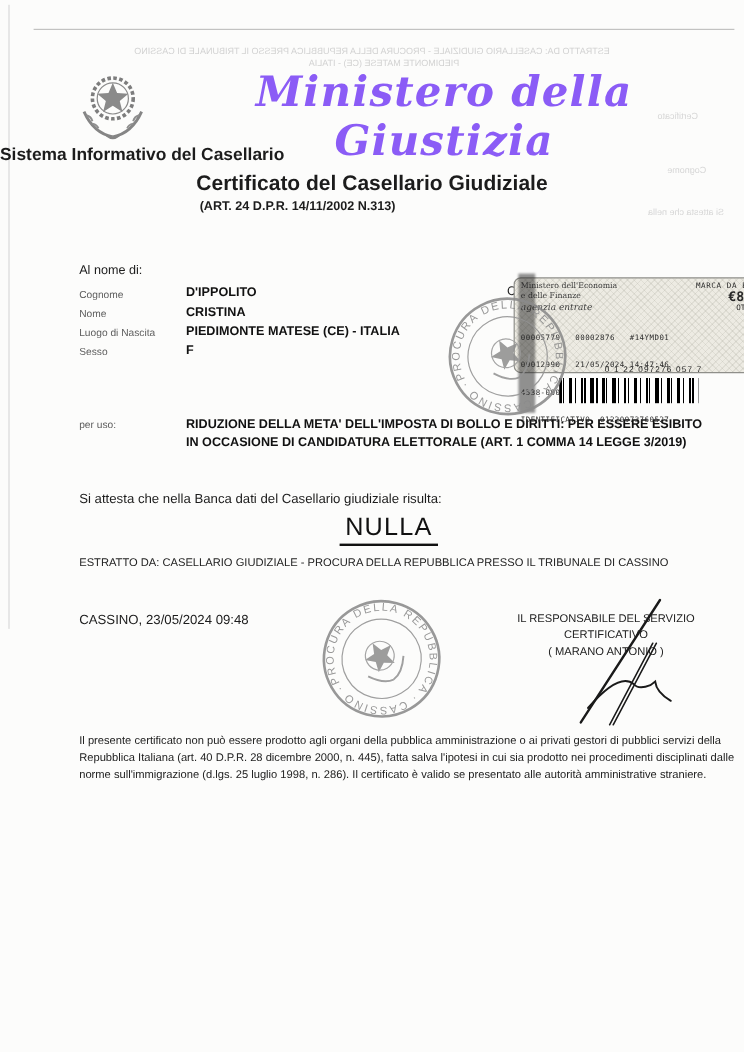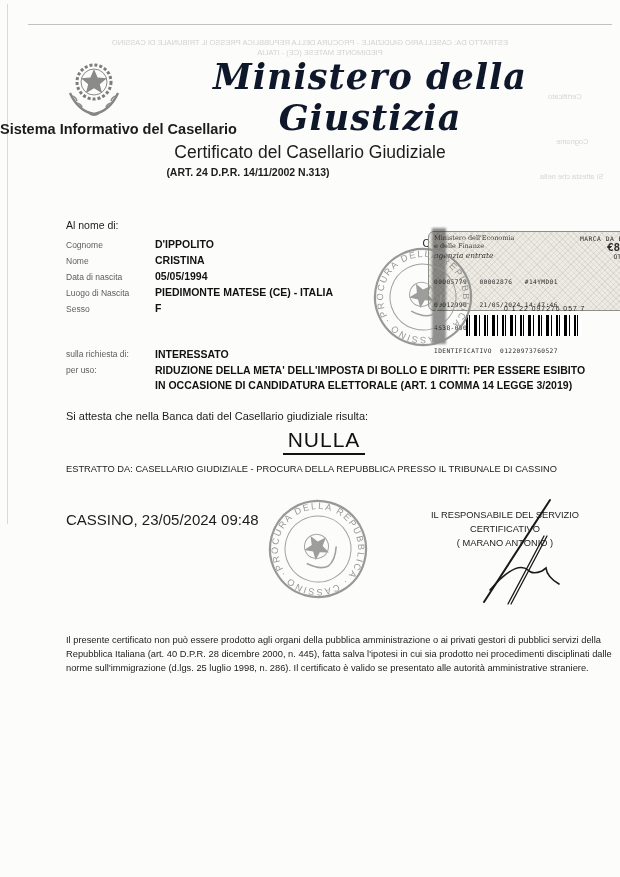--- a/index.html
+++ b/index.html
@@ -15,24 +15,24 @@
   
   .bleed{color:#d2d2d2;transform:scaleX(-1);font-size:7.5px;white-space:nowrap;overflow:hidden;}
   .bleed-l1{left:30px;top:38px;width:560px;text-align:center;}
   .bleed-l2{left:110px;top:48px;width:420px;text-align:center;}
   .bleed-frag{color:#d6d6d6;transform:scaleX(-1);font-size:7.5px;white-space:nowrap;}
   
   .emblem{left:58px;top:55px;}
   .ministry{
     left:130px;top:56px;width:480px;text-align:center;
     font-family:"DejaVu Serif",serif;font-style:italic;font-weight:600;
-    font-size:35px;letter-spacing:1px;color:#0f172a;
+    font-size:35px;letter-spacing:1px;color:#8b5cf6;
   }
   .system-name{left:0;top:121px;width:620px;font-weight:bold;font-size:14.5px;}
-  .doc-title{left:0;top:142px;width:620px;text-align:center;font-weight:normal;font-size:17.5px;}
+  .doc-title{left:0;top:142px;width:620px;text-align:center;font-weight:bold;font-size:17.5px;}
   .doc-subtitle{left:0;top:166px;width:496px;text-align:center;font-weight:bold;font-size:10.5px;}
   .cert-number{left:300px;top:201px;width:307px;text-align:right;font-size:10.5px;margin-top:36px;}
   
   .intro{left:66px;top:219px;font-size:10.5px;}
   .kv-table{left:66px;top:238px;width:360px;}
   .kv-row{display:flex;height:16px;align-items:flex-start;}
   .kv-label{width:89px;font-size:8.5px;color:#5d5d5d;padding-top:2px;flex:none;}
   .kv-value{font-size:10.5px;font-weight:bold;color:#111;}
   
   .marca{
@@ -69,25 +69,25 @@
   .req-table{left:66px;top:347px;width:530px;}
   .req-row{display:flex;margin-bottom:1px;}
   .req-label{width:89px;font-size:8.5px;color:#5d5d5d;padding-top:2px;flex:none;}
   .req-value{font-size:10.5px;font-weight:bold;color:#111;width:441px;line-height:15px;}
   .attest{left:66px;top:410px;font-size:11px;}
   .nulla-wrap{left:0;top:428px;width:620px;text-align:center;}
   .nulla{display:inline-block;font-size:21px;letter-spacing:1px;color:#111;
          border-bottom:2px solid #111;padding:0 5px 1px 5px;transform:translateX(14px);}
   .extract{left:66px;top:464px;font-size:9.3px;color:#222;}
   
-  .place-date{left:66px;top:511px;font-size:15px;}
+  .place-date{left:66px;top:511px;font-size:11px;}
   .signer-block{left:398px;top:508px;width:214px;text-align:center;font-size:9.3px;line-height:14px;color:#222;}
   .signature{left:432px;top:498px;z-index:7;}
   
-  .footer{left:66px;top:610px;width:548px;font-size:9.3px;line-height:14px;color:#222;margin-top:23px;}
+  .footer{left:66px;top:610px;width:548px;font-size:9.3px;line-height:14px;color:#222;}
 </style>
 </head>
 <body>
 
 <div id="page">
 
   <div class="abs scanline-top"></div>
   <div class="abs scanline-left"></div>
 
   <div class="abs bleed bleed-l1">ESTRATTO DA: CASELLARIO GIUDIZIALE - PROCURA DELLA REPUBBLICA PRESSO IL TRIBUNALE DI CASSINO</div>
@@ -113,24 +113,20 @@
 
   <div class="abs intro">Al nome di:</div>
   <div class="abs kv-table">
     <div class="kv-row">
       <span class="kv-label">Cognome</span>
       <span class="kv-value">D'IPPOLITO</span>
     </div>
     <div class="kv-row">
       <span class="kv-label">Nome</span>
       <span class="kv-value">CRISTINA</span>
-    </div>
-    <div class="kv-row">
-      <span class="kv-label">Data di nascita</span>
-      <span class="kv-value">05/05/1994</span>
     </div>
     <div class="kv-row">
       <span class="kv-label">Luogo di Nascita</span>
       <span class="kv-value">PIEDIMONTE MATESE (CE) - ITALIA</span>
     </div>
     <div class="kv-row">
       <span class="kv-label">Sesso</span>
       <span class="kv-value">F</span>
     </div>
   </div>
@@ -169,24 +165,20 @@
     <text font-size="9.2" fill="#8b8b8b" letter-spacing="1.6" font-family="Liberation Sans,sans-serif">
       <textPath href="#arcA">PROCURA DELLA REPUBBLICA · CASSINO ·</textPath>
     </text>
     <polygon points="55,40 58.4,48.4 67.5,49 60.5,54.8 62.7,63.6 55,58.7 47.3,63.6 49.5,54.8 42.5,49 51.6,48.4" fill="#909090"></polygon>
     <path d="M38,62 q8,12 17,13 M72,62 q-8,12 -17,13" fill="none" stroke="#949494" stroke-width="1.6"></path>
     <circle cx="55" cy="52" r="12" fill="none" stroke="#9a9a9a" stroke-width="1"></circle>
   </svg>
 
   <div class="abs req-table">
     <div class="req-row">
-      <span class="req-label">sulla richiesta di:</span>
-      <span class="req-value">INTERESSATO</span>
-    </div>
-    <div class="req-row">
       <span class="req-label">per uso:</span>
       <span class="req-value">RIDUZIONE DELLA META' DELL'IMPOSTA DI BOLLO E DIRITTI: PER ESSERE ESIBITO IN OCCASIONE DI CANDIDATURA ELETTORALE (ART. 1 COMMA 14 LEGGE 3/2019)</span>
     </div>
   </div>
 
   <div class="abs attest">Si attesta che nella Banca dati del Casellario giudiziale risulta:</div>
   <div class="abs nulla-wrap">
     <span class="nulla">NULLA</span>
   </div>
   <div class="abs extract">ESTRATTO DA: CASELLARIO GIUDIZIALE - PROCURA DELLA REPUBBLICA PRESSO IL TRIBUNALE DI CASSINO</div>

